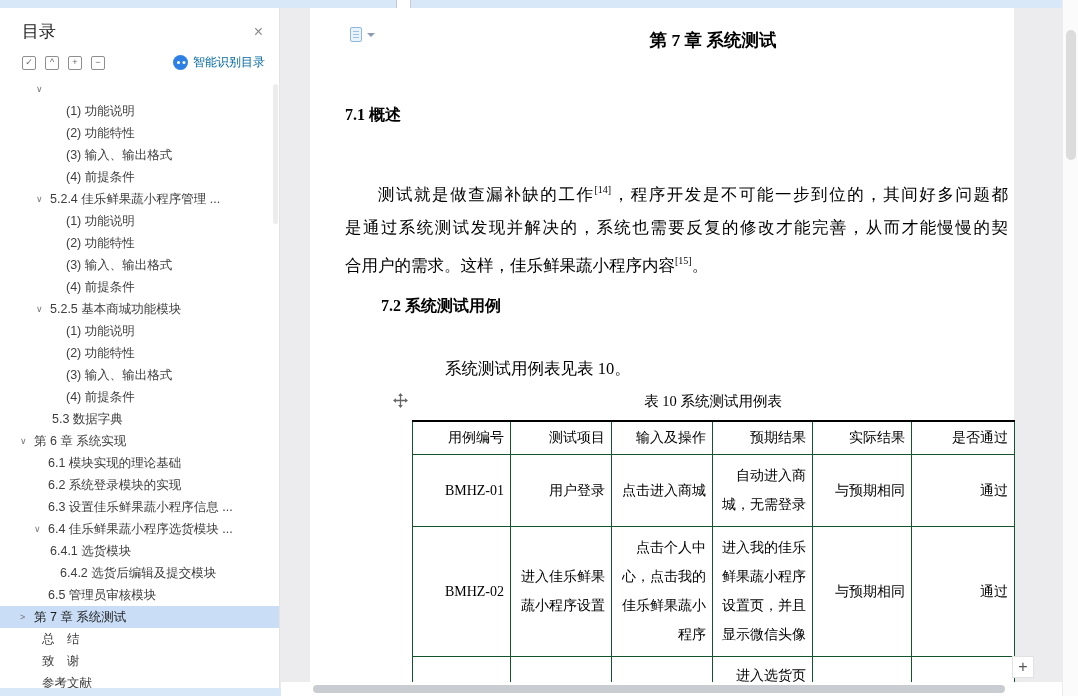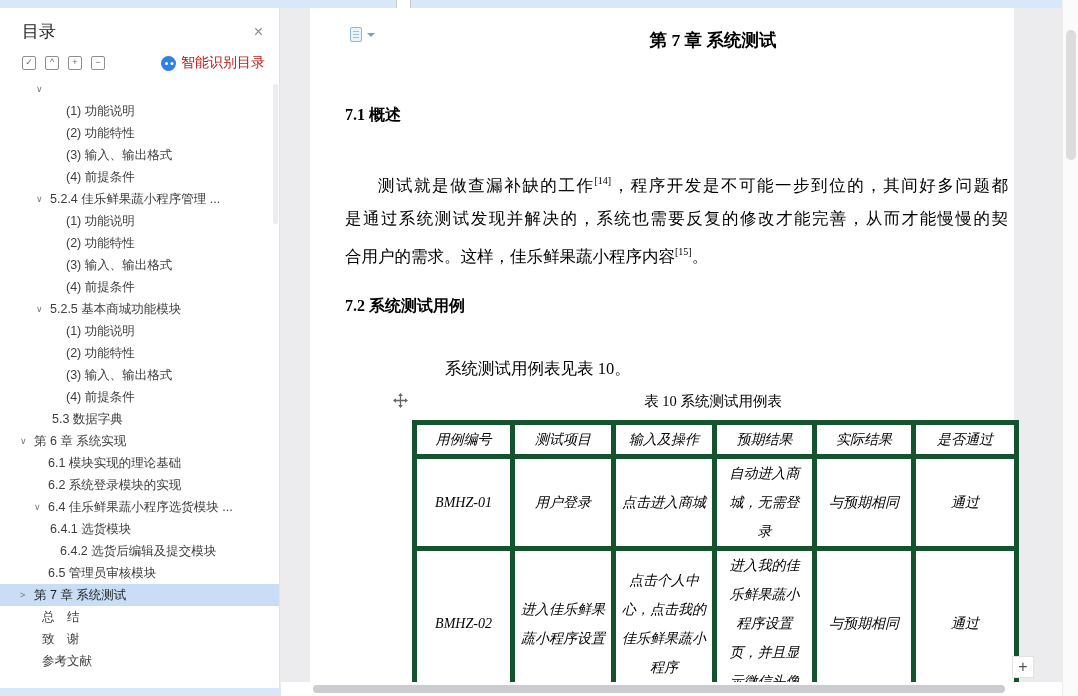--- a/index.html
+++ b/index.html
@@ -18,21 +18,21 @@
   
   .sidebar { position:absolute; left:0; top:8px; width:280px; bottom:8px; background:#fff;
              border-right:1px solid #e3e3e3; z-index:3; }
   .sb-header { display:flex; justify-content:space-between; align-items:center; padding:12px 16px 0 22px; }
   .sb-title { font-size:17px; color:#202020; }
   .sb-close { font-size:16px; color:#8a8a8a; cursor:pointer; line-height:1; }
   .sb-tools { display:flex; justify-content:space-between; align-items:center; padding:11px 14px 8px 22px; }
   .sb-tools-left { display:flex; align-items:center; }
   .sb-tool { width:14px; height:14px; border:1px solid #8f8f8f; border-radius:2px; font-size:9px;
              line-height:11px; text-align:center; color:#666; margin-right:9px; cursor:pointer; }
-  .sb-smart { display:flex; align-items:center; gap:5px; font-size:14px; color:#b91c1c; cursor:pointer; }
+  .sb-smart { display:flex; align-items:center; gap:5px; font-size:12px; color:#0369a1; cursor:pointer; }
   .ai-ball { width:15px; height:15px; border-radius:50%; background:#2f80e4; position:relative; display:inline-block; }
   .ai-ball::after { content:""; position:absolute; left:3.5px; top:6px; width:3px; height:3px;
                     border-radius:50%; background:#fff; box-shadow:5.5px 0 0 #fff; }
   .toc-list { position:absolute; top:70px; left:0; right:0; bottom:0; overflow:hidden; }
   .toc-item { height:22px; line-height:22px; font-size:12.5px; color:#3d3d3d; display:flex;
               align-items:center; white-space:nowrap; cursor:pointer; }
   .toc-item.selected { background:#c9def6; color:#1b1b1b; }
   .toc-arrow { width:14px; flex:0 0 14px; font-size:9px; color:#777; }
   .toc-label { overflow:hidden; text-overflow:clip; }
   .sb-scroll-thumb { position:absolute; right:1px; top:76px; width:5px; height:140px;
@@ -48,39 +48,39 @@
               border:1px solid #8fb8d8; border-radius:2px; }
   .pi-sheet::after { content:""; position:absolute; left:2px; top:3px; width:6px; height:1px;
                      background:#9cc0dd; box-shadow:0 3px 0 #9cc0dd, 0 6px 0 #9cc0dd; }
   .pi-caret { position:absolute; left:17px; top:6px; width:0; height:0;
               border-left:4px solid transparent; border-right:4px solid transparent;
               border-top:4px solid #8a9ab0; }
 
   .doc-title { position:absolute; top:20px; left:102px; width:602px; margin:0; text-align:center;
                font-size:17.5px; font-weight:bold; white-space:pre; }
   .h-sec { position:absolute; left:35px; margin:0; font-size:16px; font-weight:bold; white-space:pre; }
-  .h1pos { top:97px; } .h2pos { top:288px; }
-
-  .para { position:absolute; top:156px; left:35px; right:6px; }
+  .h1pos { top:97px; } .h2pos { top:288px;margin-left:36px; }
+
+  .para { position:absolute; top:165px; left:35px; right:6px; }
   .para-line { font-size:16.5px; line-height:33px; text-align:justify; text-align-last:justify; }
   .para-line.first { text-indent:2em; }
   .para-line.last { text-align-last:left; }
   .para sup { font-size:10px; }
 
   .tbl-intro { position:absolute; top:350px; left:102px; font-size:16.5px; text-indent:2em; }
 
   .tbl-caption-row { position:absolute; top:384px; left:102px; width:602px; }
   .tbl-caption { text-align:center; font-size:14.5px; }
   .move-handle { position:absolute; left:-19px; top:1px; width:15px; height:15px; cursor:move; }
 
   table.test-table { position:absolute; top:412px; left:102px; width:602px; border-collapse:collapse;
                      table-layout:fixed; font-size:14px; border-top:2px solid #000; }
-  .test-table th, .test-table td { border:5px solid #14532d; padding:0 6px; font-weight:normal;
-                                   text-align:center; line-height:29px; vertical-align:middle;
-                                   overflow:hidden;font-style:italic; }
+  .test-table th, .test-table td { border:1px solid #14532d; padding:0 6px; font-weight:normal;
+                                   text-align:right; line-height:29px; vertical-align:middle;
+                                   overflow:hidden; }
   .test-table thead tr { height:33px; }
   .test-table tbody tr:nth-child(1) { height:72px; }
   .test-table tbody tr:nth-child(2) { height:130px; }
   .test-table tbody tr:nth-child(3) { height:60px; }
   .test-table tbody tr:nth-child(3) td { vertical-align:top; padding-top:4px; }
 
   
   .v-scroll { position:absolute; right:0; top:0; width:16px; bottom:0; background:#fbfbfc;
               border-left:1px solid #ececec; }
   .v-thumb { position:absolute; left:3px; top:30px; width:10px; height:130px; background:#dcdcdc;
@@ -169,20 +169,23 @@
       </div>
       <div class="toc-item" style="padding-left: 20px;">
         <span class="toc-arrow">∨</span>
         <span class="toc-label">第 6 章 系统实现</span>
       </div>
       <div class="toc-item" style="padding-left: 48px;">
         <span class="toc-label">6.1 模块实现的理论基础</span>
       </div>
       <div class="toc-item" style="padding-left: 48px;">
         <span class="toc-label">6.2 系统登录模块的实现</span>
+      </div>
+      <div class="toc-item" style="padding-left: 48px;">
+        <span class="toc-label">6.3 设置佳乐鲜果蔬小程序信息 ...</span>
       </div>
       <div class="toc-item" style="padding-left: 34px;">
         <span class="toc-arrow">∨</span>
         <span class="toc-label">6.4 佳乐鲜果蔬小程序选货模块 ...</span>
       </div>
       <div class="toc-item" style="padding-left: 50px;">
         <span class="toc-label">6.4.1 选货模块</span>
       </div>
       <div class="toc-item" style="padding-left: 60px;">
         <span class="toc-label">6.4.2 选货后编辑及提交模块</span>

